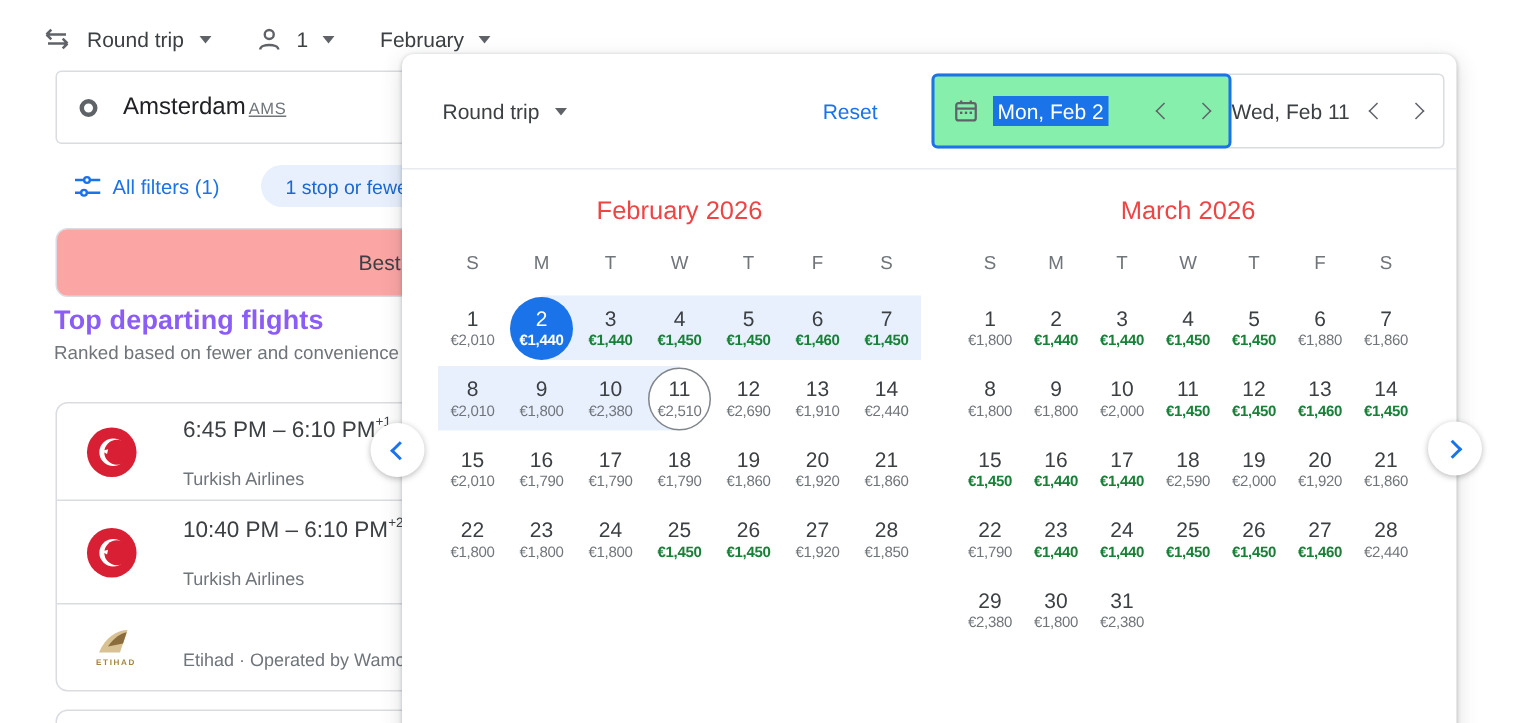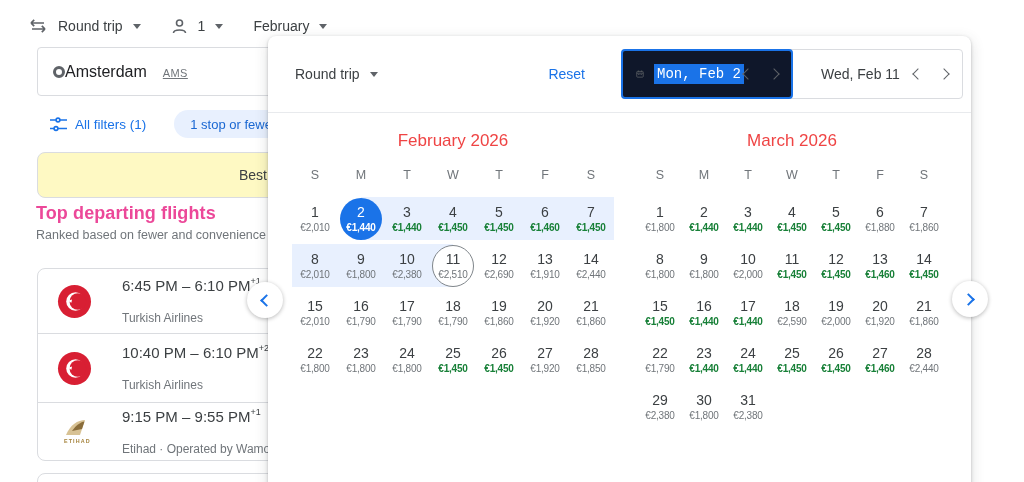--- a/index.html
+++ b/index.html
@@ -10,36 +10,36 @@
   .topbar { position:absolute; left:28px; top:12px; height:28px; display:flex; align-items:center; color:#3c4043; font-size:14px; }
   .topbar .grp { display:flex; align-items:center; cursor:pointer; }
   .topbar .grp + .grp { margin-left:30px; }
   .caret { width:0; height:0; border-left:4.5px solid transparent; border-right:4.5px solid transparent; border-top:5px solid #5f6368; margin-left:10px; }
   .tb-icon { display:flex; align-items:center; margin-right:10px; }
 
   
   .origin-box { position:absolute; left:37px; top:47px; width:430px; height:49px; border:1px solid #dadce0; border-radius:4px;
     display:flex; align-items:center; padding-left:15px; background:#fff; }
   .origin-ring { width:12px; height:12px; border:3px solid #5f6368; border-radius:50%; }
-  .origin-city { font-size:16px; color:#202124; }
-  .origin-code { font-size:11px; color:#70757a; margin-left:16px; letter-spacing:.4px; padding-top:3px;text-decoration:underline; }
+  .origin-city { font-size:16px; color:#202124; margin-left:17px; }
+  .origin-code { font-size:11px; color:#70757a; margin-left:2px; letter-spacing:.4px; padding-top:3px;text-decoration:underline; }
 
   
   .filters-row { position:absolute; left:50px; top:108px; height:32px; display:flex; align-items:center; }
   .all-filters { display:flex; align-items:center; color:#1a73e8; font-size:13.5px; font-weight:500; cursor:pointer; }
   .all-filters svg { margin-right:8px; }
   .chip { margin-left:28px; height:28px; background:#e8f0fe; color:#1967d2; font-size:13px; font-weight:500;
     border-radius:15px; display:flex; align-items:center; padding:0 16px; white-space:nowrap; cursor:pointer; }
 
   
-  .tab-box { position:absolute; left:37px; top:152px; width:430px; height:46px; border:1px solid #dadce0; border-radius:8px; background:#fef9c3; }
+  .tab-box { position:absolute; left:37px; top:152px; width:430px; height:46px; border:1px solid #dadce0; border-radius:8px; background:#fca5a5; }
   .tab-box .tab-label { position:absolute; left:201px; top:0; line-height:45px; font-size:14px; color:#3c4043; font-weight:500; }
 
   
-  .results-title { position:absolute; left:36px; top:203px; font-size:18px; font-weight:700; color:#ec4899; letter-spacing:.1px; }
+  .results-title { position:absolute; left:36px; top:203px; font-size:18px; font-weight:700; color:#8b5cf6; letter-spacing:.1px; }
   .results-sub { position:absolute; left:36px; top:228px; font-size:12.5px; color:#70757a; display:flex; align-items:center; }
   .results-sub svg { margin-left:6px; }
 
   .cards { position:absolute; left:37px; top:268px; width:430px; border:1px solid #dadce0; border-radius:8px; background:#fff; overflow:hidden; }
   .card { display:flex; align-items:center; padding-left:18px; cursor:pointer; }
   .card + .card { border-top:1px solid #dadce0; }
   .card .logo { width:37px; display:flex; justify-content:center; align-items:center; }
   .card .c-text { margin-left:29px; }
   .card .c-time { font-size:15px; font-weight:500; color:#3c4043; white-space:nowrap; }
   .card .c-time sup { font-size:9px; position:relative; top:-1px; }
@@ -48,22 +48,22 @@
 
   
   .panel { position:absolute; left:268px; top:36px; width:703px; height:470px; background:#fff; border-radius:8px; z-index:10;
     box-shadow:0 1px 3px rgba(60,64,67,.3), 0 4px 14px rgba(60,64,67,.18); }
   .panel-header { height:77px; display:flex; align-items:center; padding:0 8px 0 27px; border-bottom:1px solid #e8eaed; }
   .ph-trip { display:flex; align-items:center; font-size:14px; color:#3c4043; cursor:pointer; }
   .ph-reset { margin-left:auto; color:#1a73e8; font-size:14px; font-weight:500; cursor:pointer; }
 
   .date-group { margin-left:36px; width:342px; height:50px; border:1px solid #dadce0; border-radius:4px; position:relative; display:flex; }
   .date-half { display:flex; align-items:center; }
-  .date-depart { position:absolute; left:-1px; top:-1px; width:172px; height:50px; background:#0f172a; border:2px solid #1a73e8; border-radius:4px;
-    padding:0 10px 0 13px; z-index:1;font-family:Liberation Mono, monospace; }
+  .date-depart { position:absolute; left:-1px; top:-1px; width:200px; height:50px; background:#86efac; border:2px solid #1a73e8; border-radius:4px;
+    padding:0 10px 0 13px; z-index:1; }
   .date-return { margin-left:184px; width:158px; padding-left:15px; }
   .date-sel { font-size:14px; color:#fff; background:#1a73e8; padding:2px 3px; margin-left:10px; white-space:nowrap; }
   .date-txt { font-size:14px; color:#3c4043; white-space:nowrap; }
   .chevs { margin-left:auto; display:flex; align-items:center; }
   .chev { width:8px; height:8px; border-left:1.8px solid #5f6368; border-bottom:1.8px solid #5f6368; display:inline-block; cursor:pointer; }
   .chev-l { transform:rotate(45deg); }
   .chev-r { transform:rotate(225deg); }
   .chevs .chev + .chev { margin-left:18px; }
   .date-return .chevs { padding-right:14px; }
   .date-depart .chevs { padding-right:3px; }
@@ -198,21 +198,20 @@
   </div>
   <div class="card" style="height:58px">
     <span class="logo">
       <svg width="34" height="30" viewBox="0 0 34 30">
         <path d="M8 18 C12 8, 20 3, 27 3 L22 18 Z" fill="#d8c294"></path>
         <path d="M14 14 C18 8, 23 5, 26.5 4.5 L24 12 Z" fill="#8a6d3b"></path>
         <text x="6" y="26" font-size="5.4" font-weight="bold" fill="#a5833c" letter-spacing="1.1" font-family="Liberation Sans, sans-serif">ETIHAD</text>
       </svg>
     </span>
     <span class="c-text">
-      <div class="c-time"><span>9:15 PM – 9:55 PM</span><sup>+1</sup></div>
       <div class="c-air">Etihad · Operated by Wamos</div>
     </span>
   </div>
 </div>
 <div class="card-partial"></div>
 
 <div class="panel">
   <div class="panel-header">
     <div class="ph-trip">
       <span>Round trip</span>

